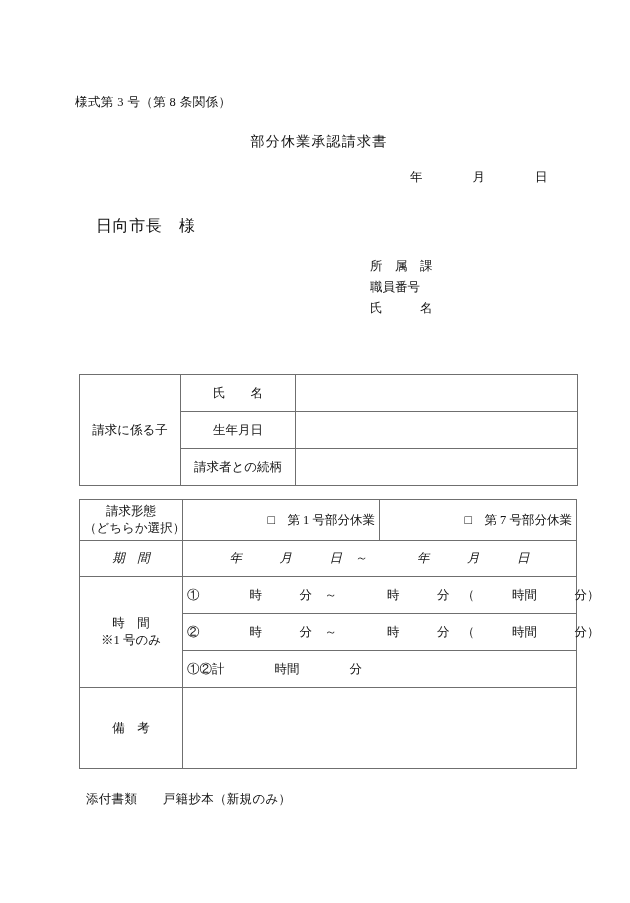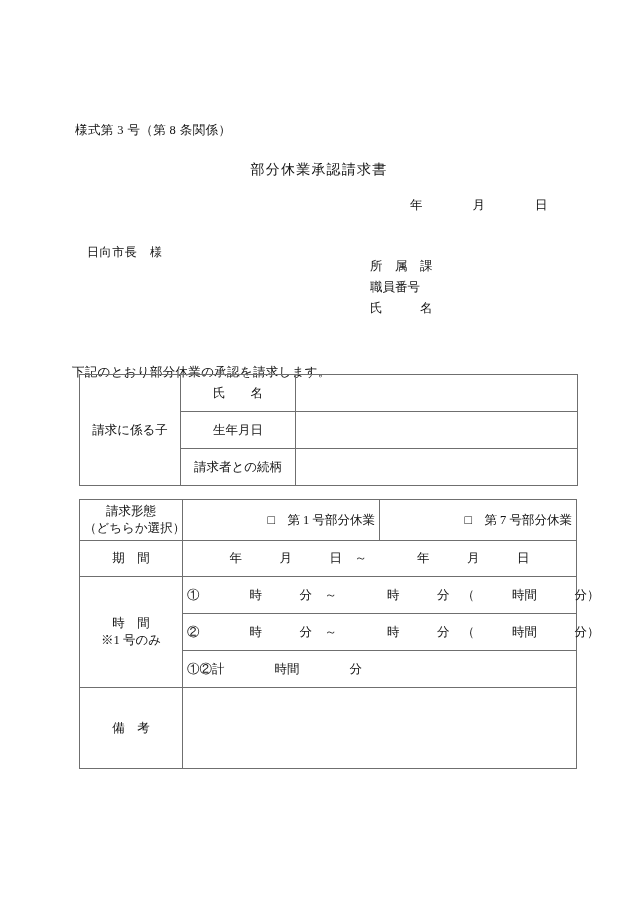--- a/index.html
+++ b/index.html
@@ -19,21 +19,21 @@
 
   .page {
     position: absolute;
     inset: 0;
     width: 630px;
     height: 903px;
     overflow: hidden;
   }
 
   
-  .abs { position: absolute; white-space: pre; margin-top: 28px; }
+  .abs { position: absolute; white-space: pre; }
 
   .form-code {
     left: 75px;
     top: 94px;
     font-size: 12.5px;
     letter-spacing: 0.4px;
   }
 
   .doc-title {
     left: 0;
@@ -47,23 +47,23 @@
     white-space: pre;
   }
 
   .date-line {
     left: 410px;
     top: 169px;
     font-size: 12.5px;
   }
 
   .addressee {
-    left: 87px;
+    left: 96px;
     top: 216px;
-    font-size: 12px;
+    font-size: 16px;
     letter-spacing: 0.6px;
   }
 
   .applicant-block {
     position: absolute;
     left: 337px;
     top: 256px;
     font-size: 12.5px;
     line-height: 21px;
     margin-left: 33px;
@@ -113,21 +113,21 @@
   #table-request {
     left: 79px;
     top: 499px;
     width: 471px;
     border-radius: 20px;
   }
   .col-req-label  { width: 94px;  text-align: center; }
   .cell-type-head { line-height: 17px; padding: 4px 2px; }
   .cell-choice    { width: 188px; text-align: right; }
   .row-type td    { height: 40px; }
-  .row-period td  { height: 35px; }
+  .row-period td  { height: 35px; font-style: italic; }
   .row-time td    { height: 36px; }
   .row-total td   { height: 36px; }
   .row-remarks td { height: 80px; }
 
   .cell-period  { text-align: center; padding-right: 38px; margin-top: 40px; }
   .cell-time    { padding-left: 22px; text-align: center; }
   .cell-total   { padding-left: 22px; }
   .cell-remarks { }
 
   .label-stack { line-height: 17px; }
@@ -144,21 +144,20 @@
   <div class="abs date-line">年　　　　月　　　　日</div>
 
   <div class="abs addressee">日向市長　様</div>
 
   <div class="applicant-block">
     <div>所　属　課</div>
     <div>職員番号</div>
     <div>氏　　　名</div>
   </div>
 
-  <div class="abs statement">下記のとおり部分休業の承認を請求します。</div>
 
   <table class="form-table" id="table-child">
     <tbody>
       <tr>
         <td class="col-child-head" rowspan="3">請求に係る子</td>
         <td class="col-child-label">氏　　名</td>
         <td class="col-child-value"></td>
       </tr>
       <tr>
         <td class="col-child-label">生年月日</td>
@@ -194,14 +193,15 @@
       <tr class="row-total">
         <td class="cell-total" colspan="2">①②計　　　　時間　　　　分</td>
       </tr>
       <tr class="row-remarks">
         <td class="col-req-label">備　考</td>
         <td class="cell-remarks" colspan="2"></td>
       </tr>
     </tbody>
   </table>
 
+  <div class="abs attachment">添付書類　　戸籍抄本（新規のみ）</div>
 
 </div>
 
 </body></html>

